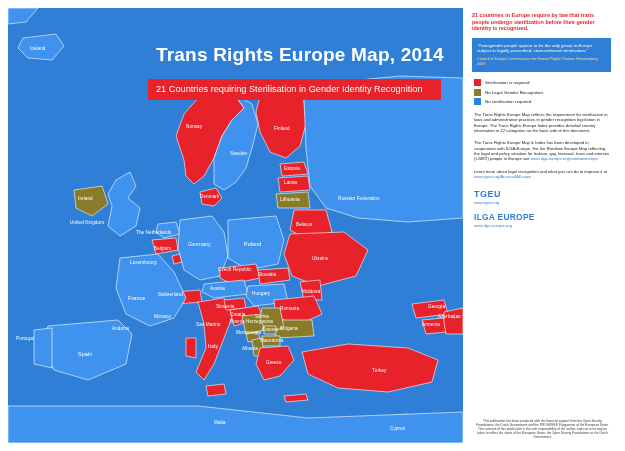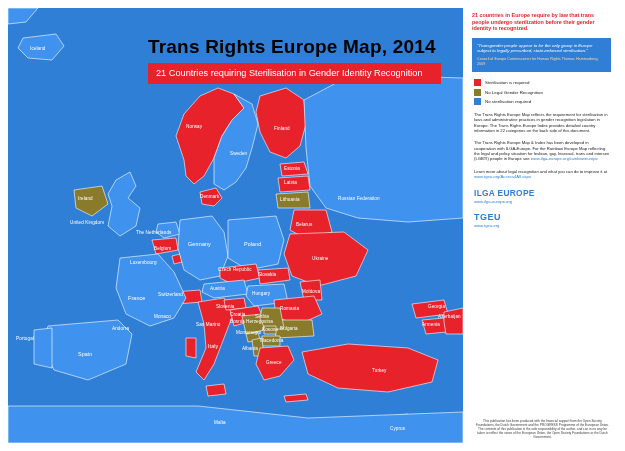--- a/index.html
+++ b/index.html
@@ -50,21 +50,21 @@
   #disclaimer{
     position:absolute;left:8px;right:6px;bottom:4px;
     font-size:3.2px;line-height:4px;color:#3a3a3a;text-align:center;
   }
 
   
   #title{
     position:absolute;left:140px;top:28px;width:312px;
   }
   #title h1{
-    margin:0;color:#000000;font-size:19px;font-weight:bold;letter-spacing:.2px;
+    margin:8px;color:#ffffff;font-size:19px;font-weight:bold;letter-spacing:.2px;
   }
   #subtitle{
     margin-top:5px;background:#e8222a;color:#ffffff;
     font-size:9.2px;padding:5px 18px 6px 8px;display:inline-block;
   }
 </style>
 </head>
 <body>
 
 <div id="root">
@@ -267,25 +267,25 @@
       <span class="lnk">www.ilga-europe.org/rainboweurope</span>
     </div>
 
     <div id="body3">
       <span>Learn more about legal recognition and what you can do to improve it at</span>
       <span class="lnk">www.tgeu.org/Access4All.aspx</span>
     </div>
 
     <div id="logos">
       <div class="logo">
+        <div class="logoname">TGEU</div>
+        <div class="logourl">www.tgeu.org</div>
+      </div>
+      <div class="logo">
         <div class="logoname2">ILGA EUROPE</div>
         <div class="logourl">www.ilga-europe.org</div>
       </div>
-      <div class="logo">
-        <div class="logoname">TGEU</div>
-        <div class="logourl">www.tgeu.org</div>
-      </div>
     </div>
 
     <div id="disclaimer">This publication has been produced with the financial support from the Open Society Foundations, the Dutch Government and the PROGRESS Programme of the European Union. The contents of this publication is the sole responsibility of the author, and can in no way be taken to reflect the views of the European Union, the Open Society Foundations or the Dutch Government.</div>
   </div>
 
 </div>
 
 </body></html>

